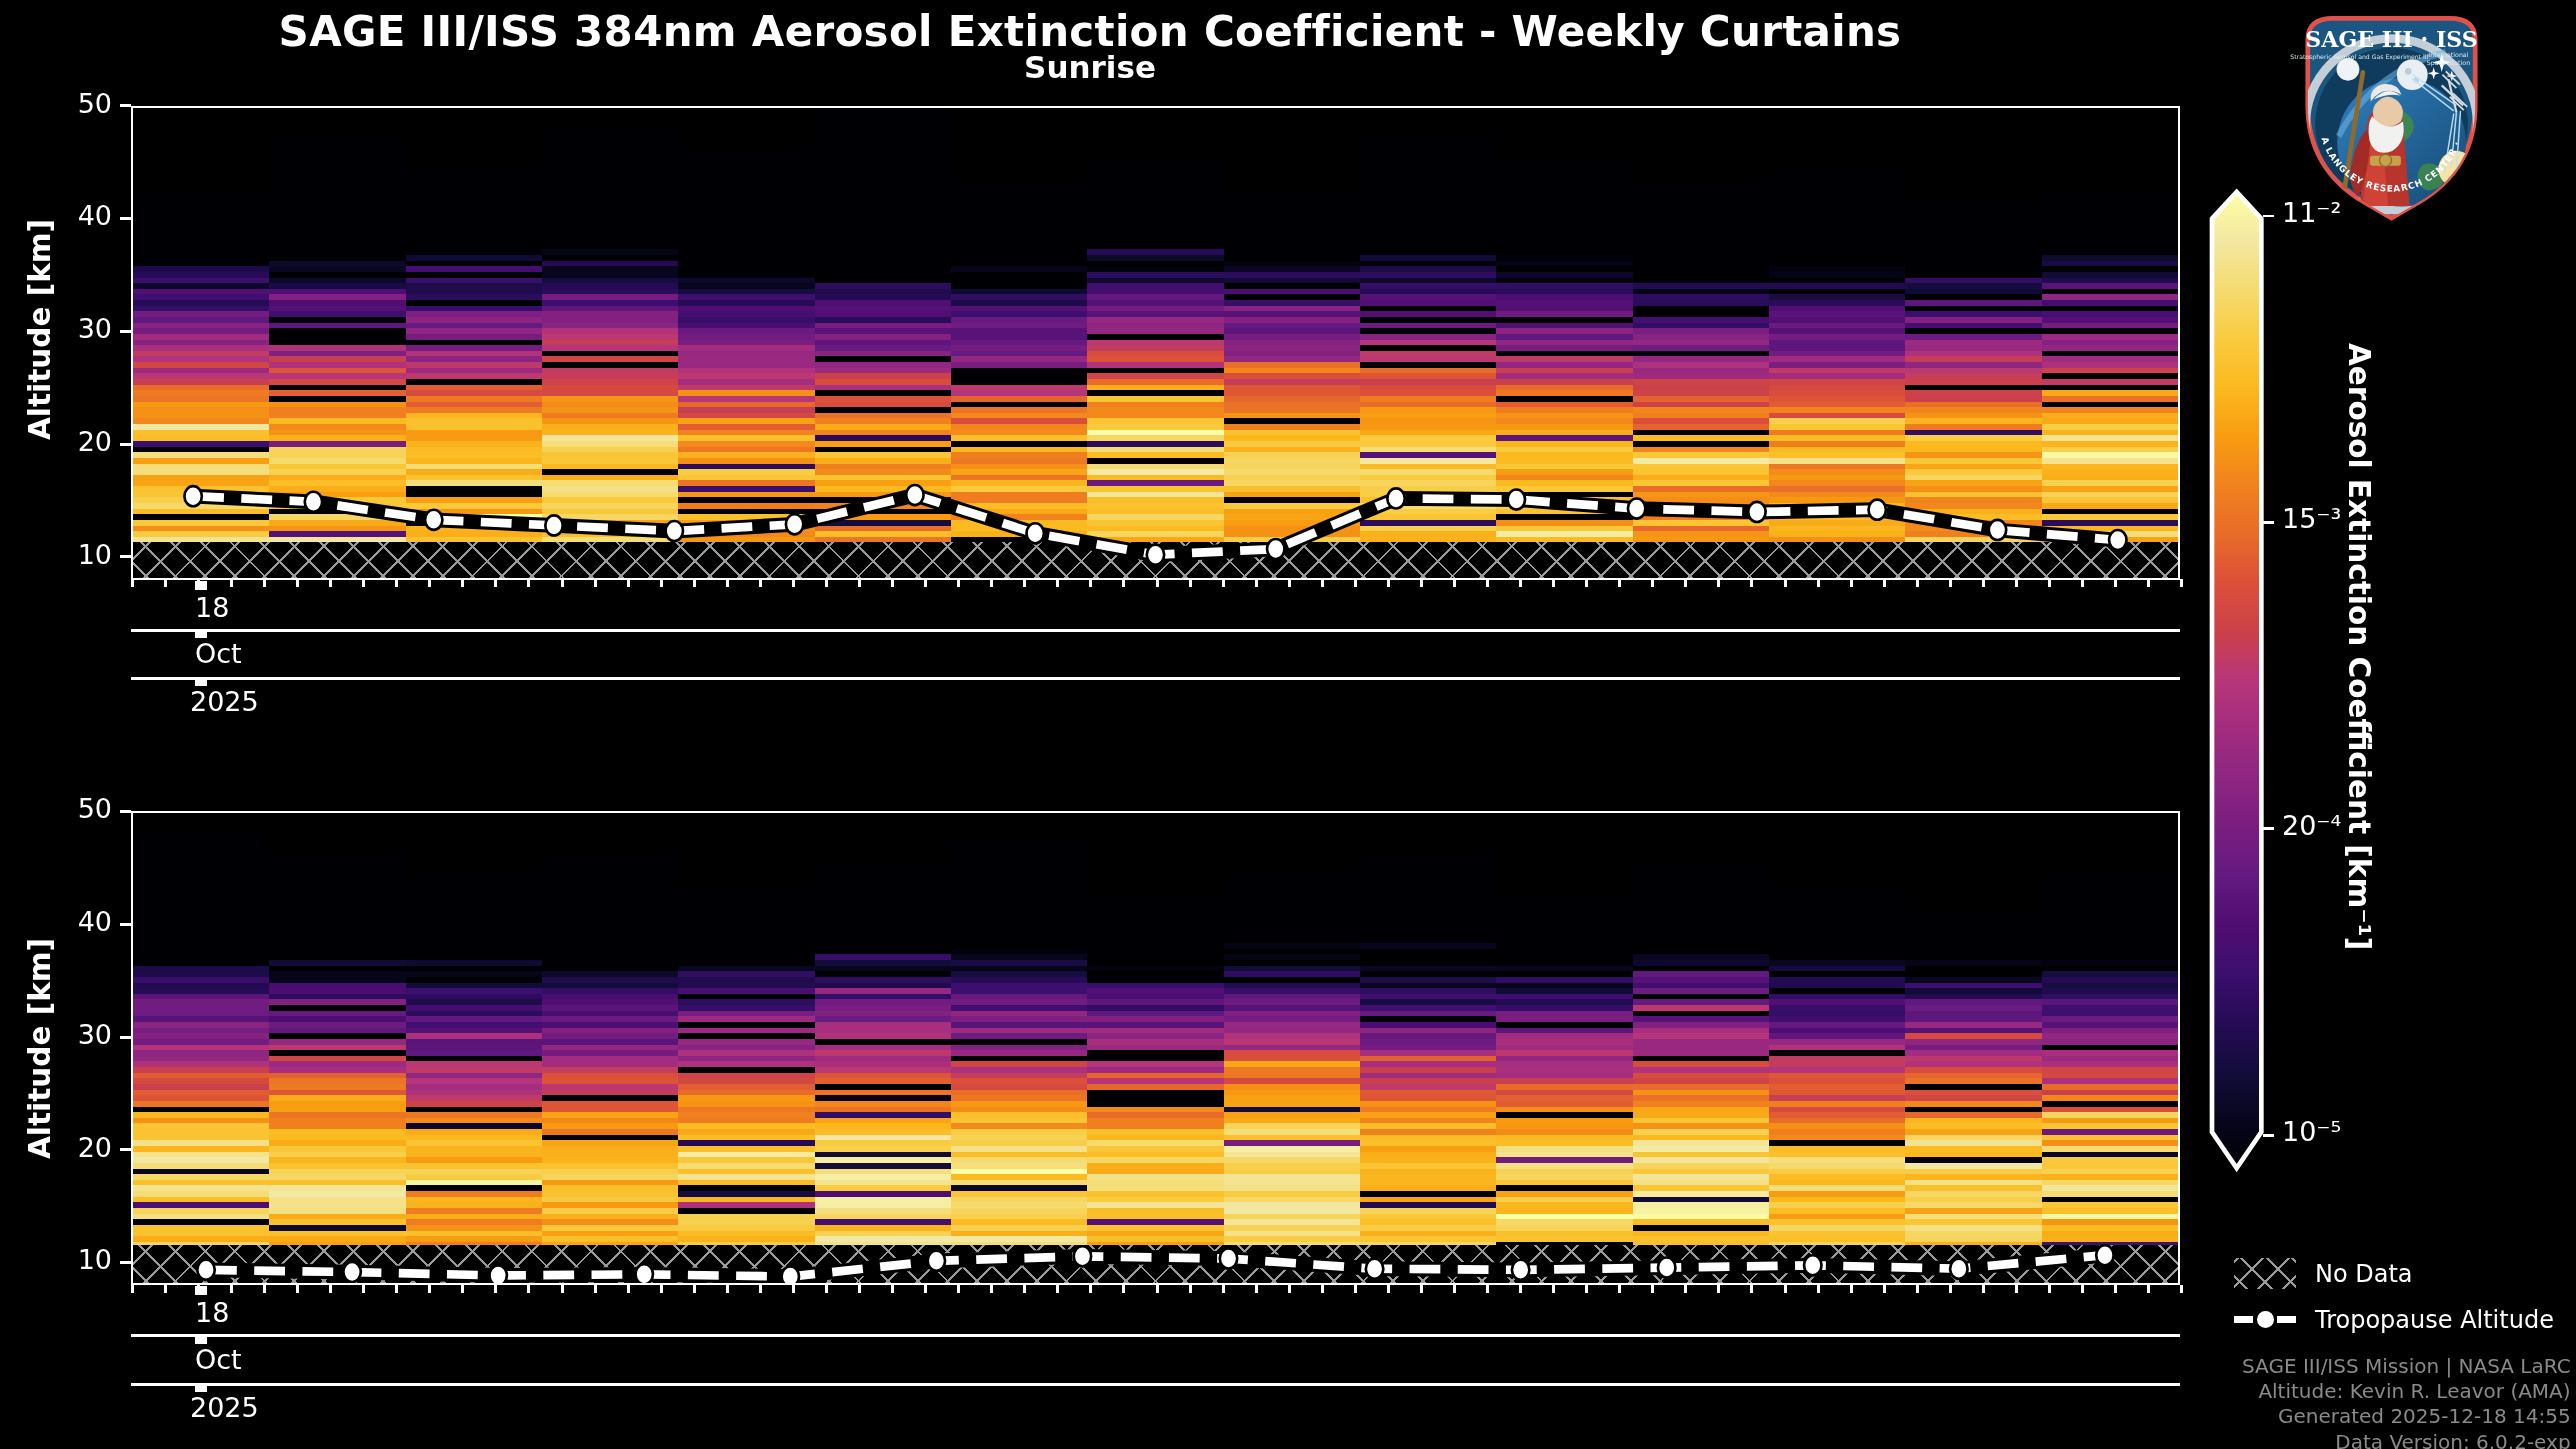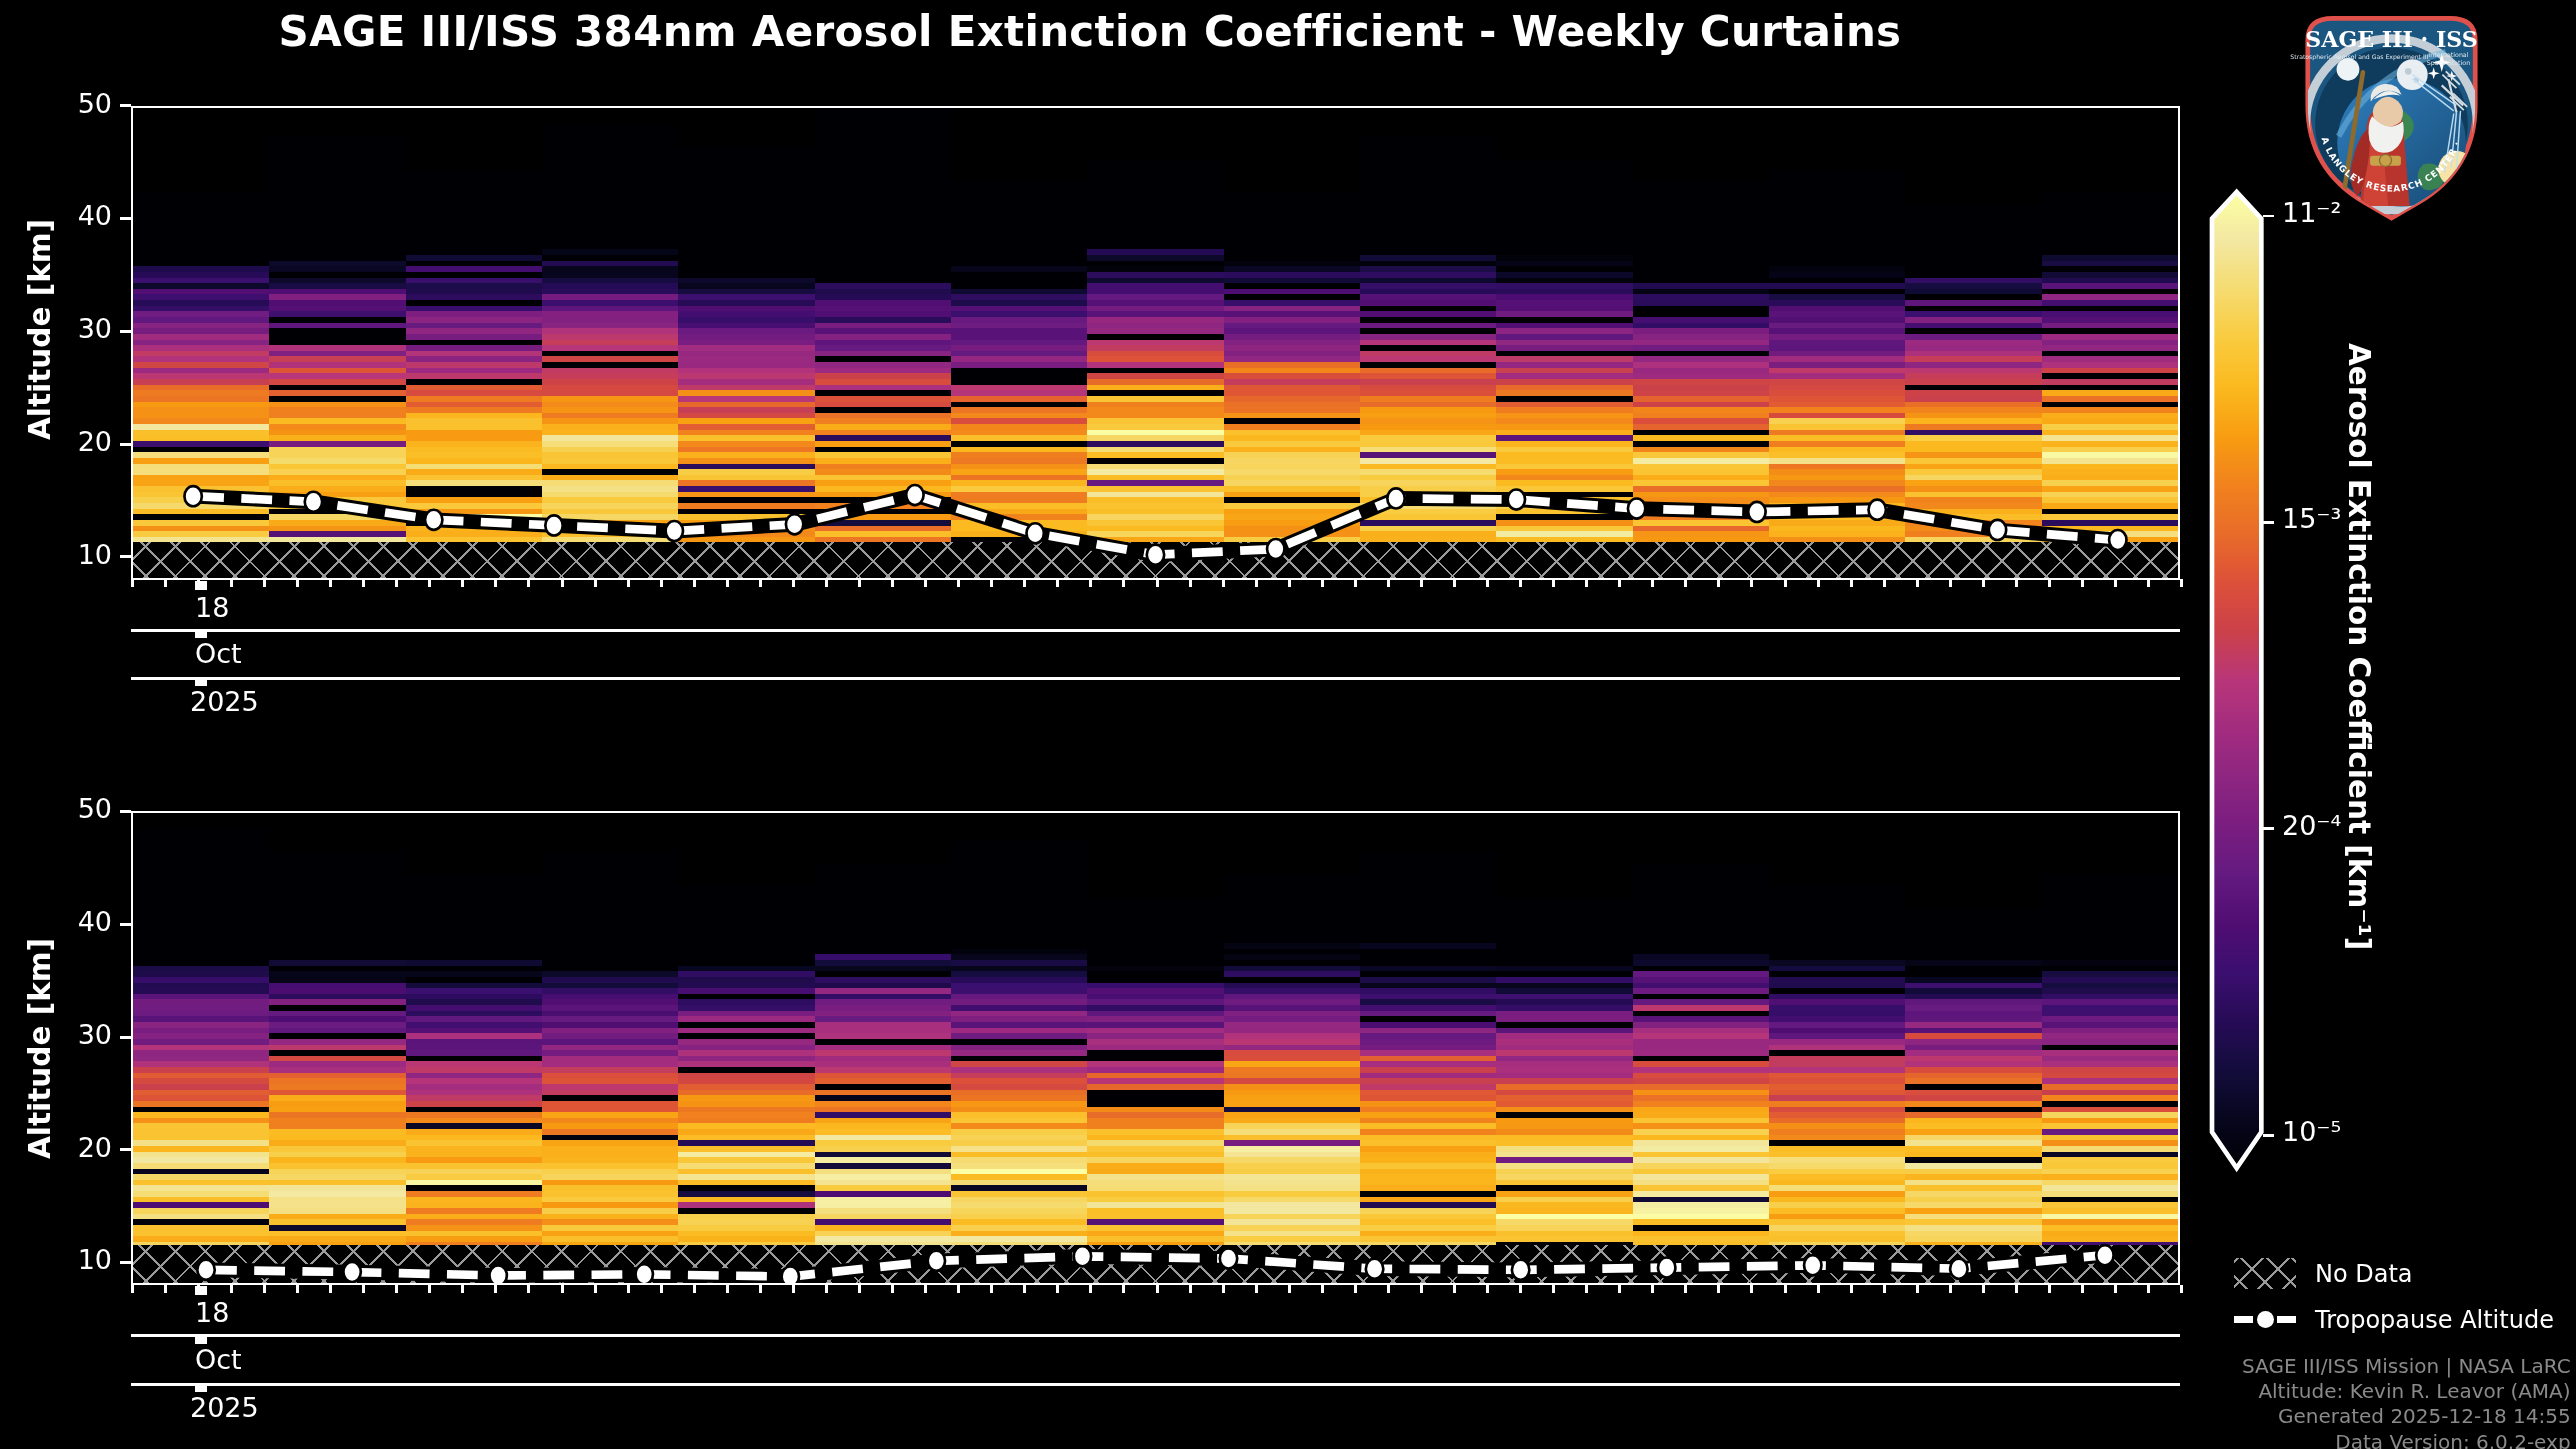--- a/index.html
+++ b/index.html
@@ -155,20 +155,21 @@
       <defs>
           <path id="ringpath" d="M 60 196 A 108 108 0 0 0 270 196"></path>
         </defs>
       <text font-family="'DejaVu Sans',sans-serif" font-size="13.2" font-weight="bold" fill="#ffffff" letter-spacing="1.4">
         <textPath href="#ringpath" startOffset="50%" text-anchor="middle" id="ringtp">BALL · NASA LANGLEY RESEARCH CENTER · TAS-I · ESA</textPath>
       </text>
     </svg>
   </div>
 
   <div class="panel" style="left:0;top:64px;width:2180px;height:537px;">
+    <div class="panel-title" style="top:-14.8px;">Sunrise</div>
 
     <div class="yaxis-title" style="left:23px;top:376px;">Altitude [km]</div>
 
     <div id="sr-yticks">
         <div class="ytick" style="left: 120px; top: 491px;"></div>
         <div class="ylab" style="left: 40px; width: 72px; top: 475px;">10</div>
         <div class="ytick" style="left: 120px; top: 379px;"></div>
         <div class="ylab" style="left: 40px; width: 72px; top: 362px;">20</div>
         <div class="ytick" style="left: 120px; top: 266px;"></div>
         <div class="ylab" style="left: 40px; width: 72px; top: 249px;">30</div>

